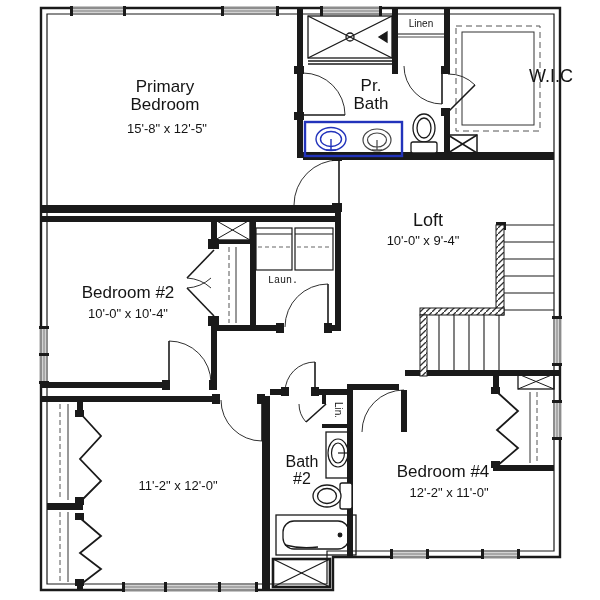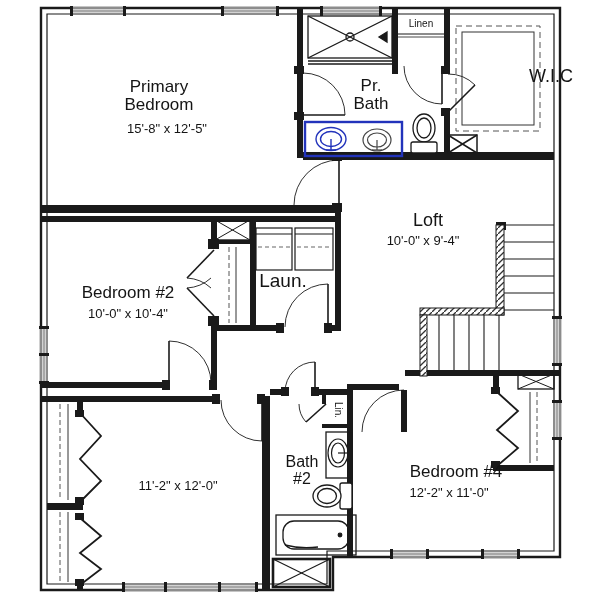--- a/index.html
+++ b/index.html
@@ -4,21 +4,21 @@
 <style>
   html,body{margin:0;padding:0;background:#ffffff;}
   #plan{position:relative;width:600px;height:600px;background:#ffffff;overflow:hidden;
         font-family:"Liberation Sans",sans-serif;}
   #plan svg{position:absolute;left:0;top:0;}
   .lbl{position:absolute;transform:translate(-50%,-50%);white-space:nowrap;color:#141414;
        text-align:center;line-height:1.05;}
   .room-title{font-size:17px;}
   .room-dims{font-size:13px;}
   .small-lbl{font-size:10px;}
-  .laun-lbl{font-size:19px;}
+  .laun-lbl{font-size:10px;font-family:Liberation Mono, monospace;}
   .wic-lbl{font-size:18px;margin-left:44px;}
   .loft-lbl{font-size:18px;}
   .bath2-lbl{font-size:16px;}
   .lin-rot{transform:translate(-50%,-50%) rotate(90deg);font-size:10px;}
 </style>
 </head>
 <body>
 
 <div id="plan">
 <svg width="600" height="600" viewBox="0 0 600 600">
@@ -329,21 +329,21 @@
       <path d="M169,341 A42,42 0 0 1 211,383"></path>
       <path d="M328,284 A43,43 0 0 0 285,327"></path>
       <path d="M221,400 A41,41 0 0 0 262,441"></path>
       <path d="M285,392 A30,30 0 0 1 315,362"></path>
       <path d="M299,404 A27,27 0 0 0 306,422"></path>
       <path d="M404,390 A42,42 0 0 0 362,432"></path>
     </g>
   </g>
 </svg>
 
-<div class="lbl room-title" style="left:159px;top:96px"><span>Primary</span><br><span>Bedroom</span></div>
+<div class="lbl room-title" style="left:165px;top:96px"><span>Primary</span><br><span>Bedroom</span></div>
 <div class="lbl room-dims" style="left:167px;top:129px">15'-8" x 12'-5"</div>
 
 <div class="lbl room-title" style="left:371px;top:95px"><span>Pr.</span><br><span>Bath</span></div>
 
 <div class="lbl small-lbl" style="left:421px;top:24px">Linen</div>
 <div class="lbl wic-lbl" style="left:507px;top:76px">W.I.C</div>
 
 <div class="lbl loft-lbl" style="left:428px;top:220px">Loft</div>
 <div class="lbl room-dims" style="left:423px;top:241px">10'-0" x 9'-4"</div>
 
@@ -351,15 +351,15 @@
 <div class="lbl room-dims" style="left:128px;top:314px">10'-0" x 10'-4"</div>
 
 <div class="lbl laun-lbl" style="left:283px;top:281px">Laun.</div>
 
 <div class="lbl room-dims" style="left:178px;top:486px">11'-2" x 12'-0"</div>
 
 <div class="lbl bath2-lbl" style="left:302px;top:471px"><span>Bath</span><br><span>#2</span></div>
 
 <div class="lbl lin-rot" style="left:338px;top:410px">Lin.</div>
 
-<div class="lbl room-title" style="left:456px;top:472px">Bedroom #4</div>
+<div class="lbl room-title" style="left:443px;top:472px">Bedroom #4</div>
 <div class="lbl room-dims" style="left:449px;top:493px">12'-2" x 11'-0"</div>
 </div>
 
 </body></html>

